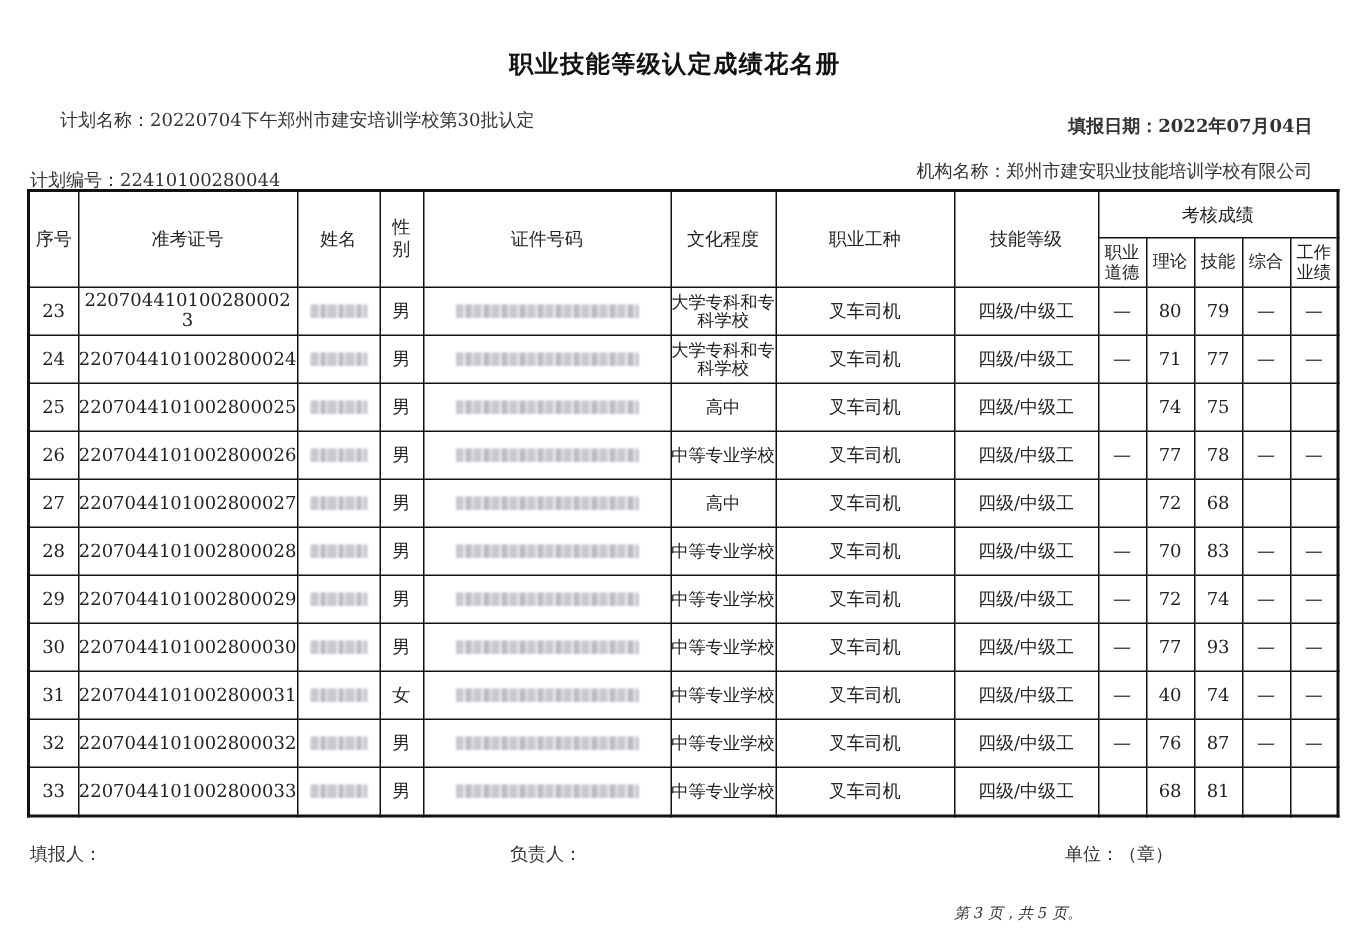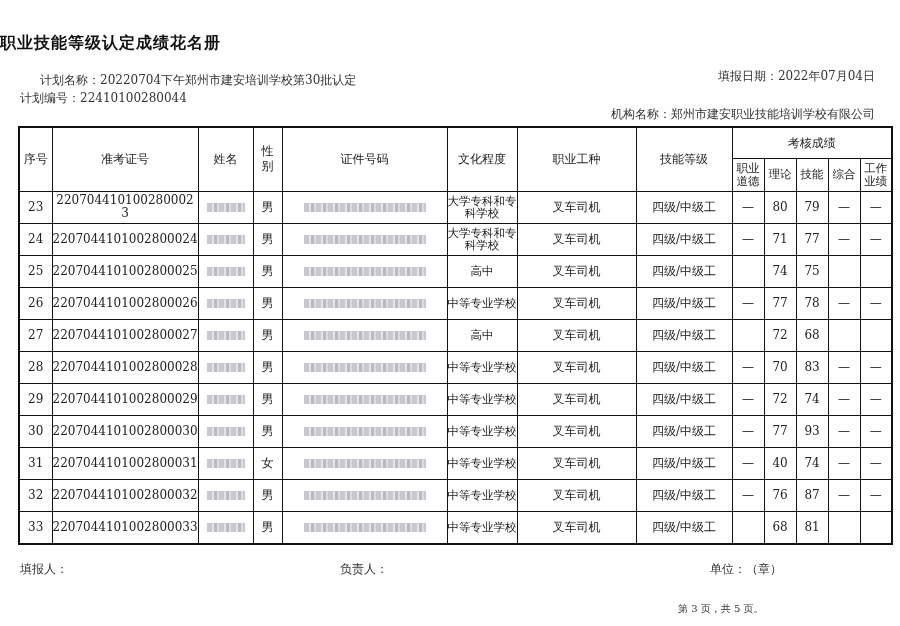--- a/index.html
+++ b/index.html
@@ -1,41 +1,41 @@
 <!DOCTYPE html>
 <html><head>
 <meta charset="utf-8">
 <style>
   html, body { margin: 0; padding: 0; background: #ffffff; }
   body { width: 900px; height: 626px; position: relative; overflow: hidden;
          font-family: "DejaVu Serif", "Liberation Serif", serif; color: #222; }
-  .title { position: absolute; top: 33px; left: 0; width: 900px; 
+  .title { position: absolute; top: 33px; left: 0; width: 900px; text-align: center;
            font-family: "DejaVu Sans", "Liberation Sans", sans-serif; font-size: 16px; font-weight: bold; color: #111; letter-spacing: 1px; }
   .meta { position: absolute; font-size: 12px; color: #333; white-space: nowrap; }
   .plan-name { top: 72px; left: 20px; margin-left: 20px; }
-  .report-date { top: 68px; right: 25px; }
-  .plan-no { top: 90px; left: 20px; }
+  .report-date { top: 76px; right: 25px; font-weight: bold; }
+  .plan-no { top: 112px; left: 20px; }
   .org-name { top: 106px; right: 25px; }
   table.roster { position: absolute; top: 126px; left: 18px; border-collapse: collapse; table-layout: fixed;
                  font-size: 12px; color: #222; }
   table.roster td, table.roster th { border: 1px solid #111; text-align: center; vertical-align: middle; padding: 0; font-weight: normal; overflow: hidden; }
   table.roster { border: 2px solid #111; }
   th { line-height: 14px; }
   td { height: 31px; line-height: 13px; }
   .edu { font-size: 11.5px; line-height: 12px; letter-spacing: 0; }
   .small-h { font-size: 11.5px; line-height: 13px; }
   .blur { display: inline-block; height: 9px; background: repeating-linear-gradient(90deg, #c8c8ce 0 5px, #e4e4e8 5px 7px, #b9bac2 7px 10px, #dcdce2 10px 12px);
           filter: blur(0.6px); vertical-align: middle; }
   .blur-name { width: 38px; }
   .blur-id { width: 122px; }
   .footer { position: absolute; top: 561px; font-size: 12px; color: #333; }
   .f-filler { left: 20px; text-align: center; }
   .f-head { left: 340px; }
   .f-unit { left: 710px; }
-  .page-no { position: absolute; top: 602px; left: 678px; font-size: 10px; color: #333; }
+  .page-no { position: absolute; top: 602px; left: 636px; font-size: 10px; color: #333; font-style: italic; }
 </style>
 </head>
 <body>
 
 <div class="title">职业技能等级认定成绩花名册</div>
 
 <div class="meta plan-name"><span>计划名称：</span><span>20220704下午郑州市建安培训学校第30批认定</span></div>
 <div class="meta report-date"><span>填报日期：</span><span>2022年07月04日</span></div>
 <div class="meta plan-no"><span>计划编号：</span><span>22410100280044</span></div>
 <div class="meta org-name"><span>机构名称：</span><span>郑州市建安职业技能培训学校有限公司</span></div>

